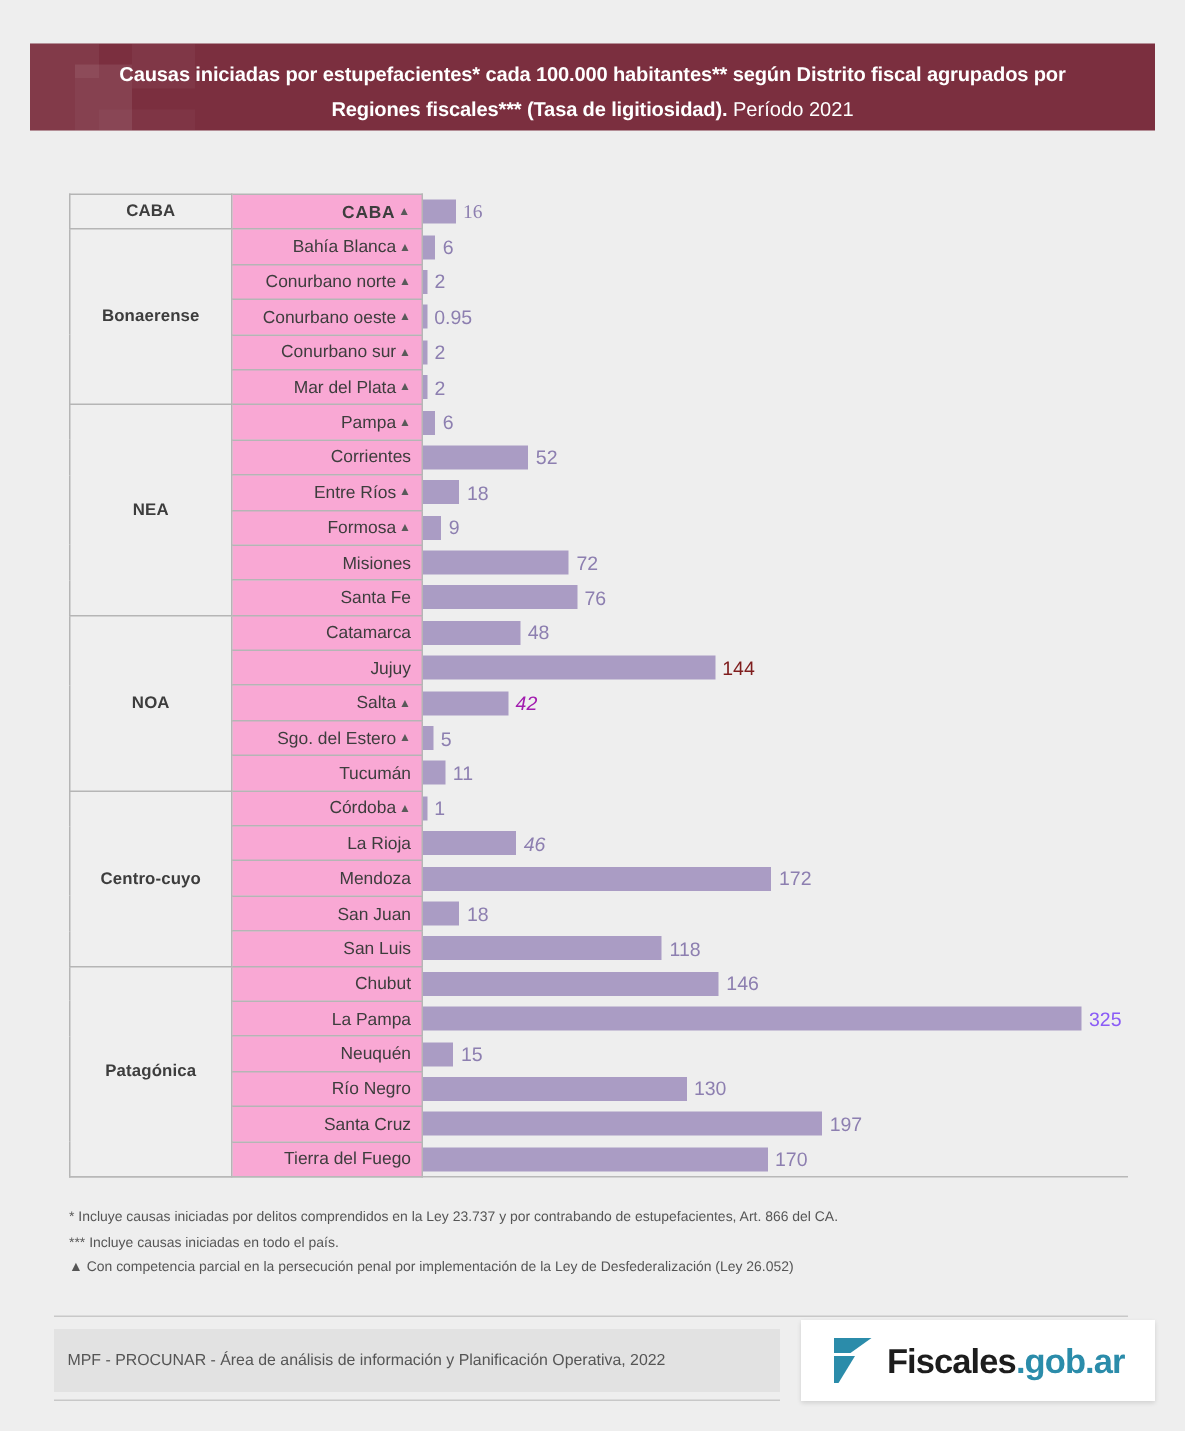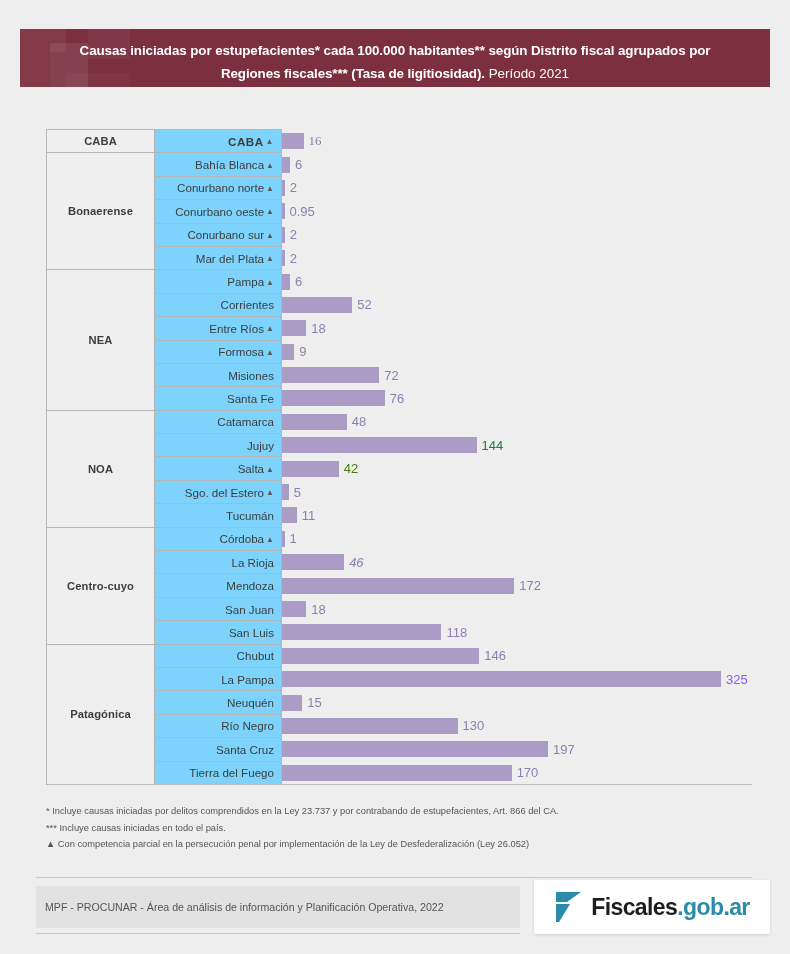--- a/index.html
+++ b/index.html
@@ -58,21 +58,21 @@
     border: 1px solid #b5b5b5;
     background: #efefef;
     text-align: center;
     font-size: 11.2px;
     font-weight: bold;
     color: #3d3d3d;
     letter-spacing: 0.1px;
   }
   td.district-cell {
     border: 1px solid #b5b5b5;
-    background: #7dd3fc;
+    background: #f9a8d4;
     text-align: right;
     padding-right: 7px;
     font-size: 11.6px;
     color: #3d3d3d;
     height: 23.4px;
     white-space: nowrap;
   }
   td.district-cell.is-header {
     font-weight: bold;
     letter-spacing: 0.5px;
@@ -315,30 +315,30 @@
                 <div class="bar" style="width: 64.8369px; background: rgb(170, 156, 196);"></div>
                 <div class="bar-val" style="color: rgb(141, 127, 176);">48</div>
               </div>
             </td>
           </tr>
           <tr>
             <td class="district-cell"><span>Jujuy</span></td>
             <td class="bar-cell">
               <div class="bar-row">
                 <div class="bar" style="width: 194.511px; background: rgb(170, 156, 196);"></div>
-                <div class="bar-val" style="color: #15803d;">144</div>
+                <div class="bar-val" style="color: #7f1d1d;">144</div>
               </div>
             </td>
           </tr>
           <tr>
             <td class="district-cell"><span>Salta</span><span class="tri">▲</span></td>
             <td class="bar-cell">
               <div class="bar-row">
                 <div class="bar" style="width: 56.7323px; background: rgb(170, 156, 196);"></div>
-                <div class="bar-val" style="color: #4d7c0f;">42</div>
+                <div class="bar-val" style="color: #a21caf; font-style: italic;">42</div>
               </div>
             </td>
           </tr>
           <tr>
             <td class="district-cell"><span>Sgo. del Estero</span><span class="tri">▲</span></td>
             <td class="bar-cell">
               <div class="bar-row">
                 <div class="bar" style="width: 6.75385px; background: rgb(170, 156, 196);"></div>
                 <div class="bar-val" style="color: rgb(141, 127, 176);">5</div>
               </div>

